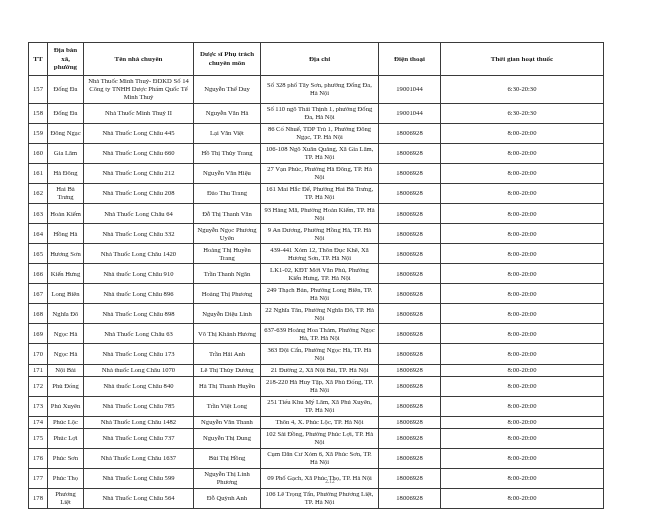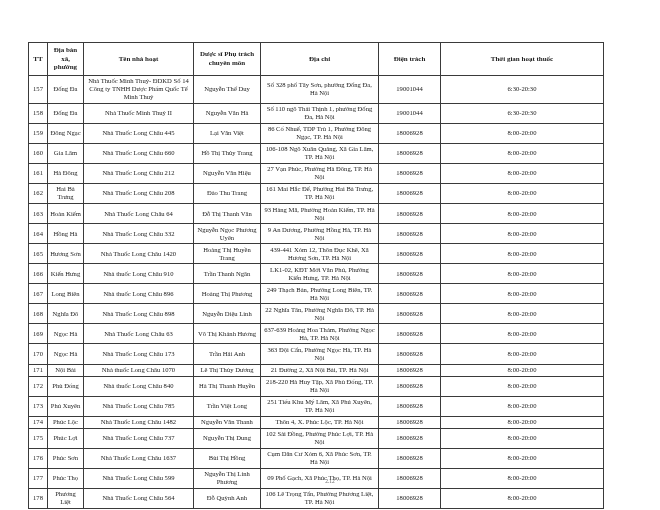--- a/index.html
+++ b/index.html
@@ -60,24 +60,24 @@
       <col style="width:110px">
       <col style="width:67px">
       <col style="width:118px">
       <col style="width:62px">
       <col style="width:163px">
     </colgroup>
     <thead>
       <tr>
         <th>TT</th>
         <th>Địa bàn xã, phường</th>
-        <th>Tên nhà hoạt</th>
+        <th>Tên nhà chuyên</th>
         <th>Dược sĩ Phụ trách chuyên môn</th>
         <th>Địa chỉ</th>
-        <th>Điện trách</th>
+        <th>Điện thoại</th>
         <th>Thời gian hoạt thuốc</th>
       </tr>
     </thead>
     <tbody id="table-body">
   <tr>
     <td>157</td>
     <td>Đống Đa</td>
     <td>Nhà Thuốc Minh Thuý- ĐDKD Số 14 Công ty TNHH Dược Phẩm Quốc Tế Minh Thuý</td>
     <td>Nguyễn Thế Duy</td>
     <td>Số 328 phố Tây Sơn, phường Đống Đa, Hà Nội</td>

